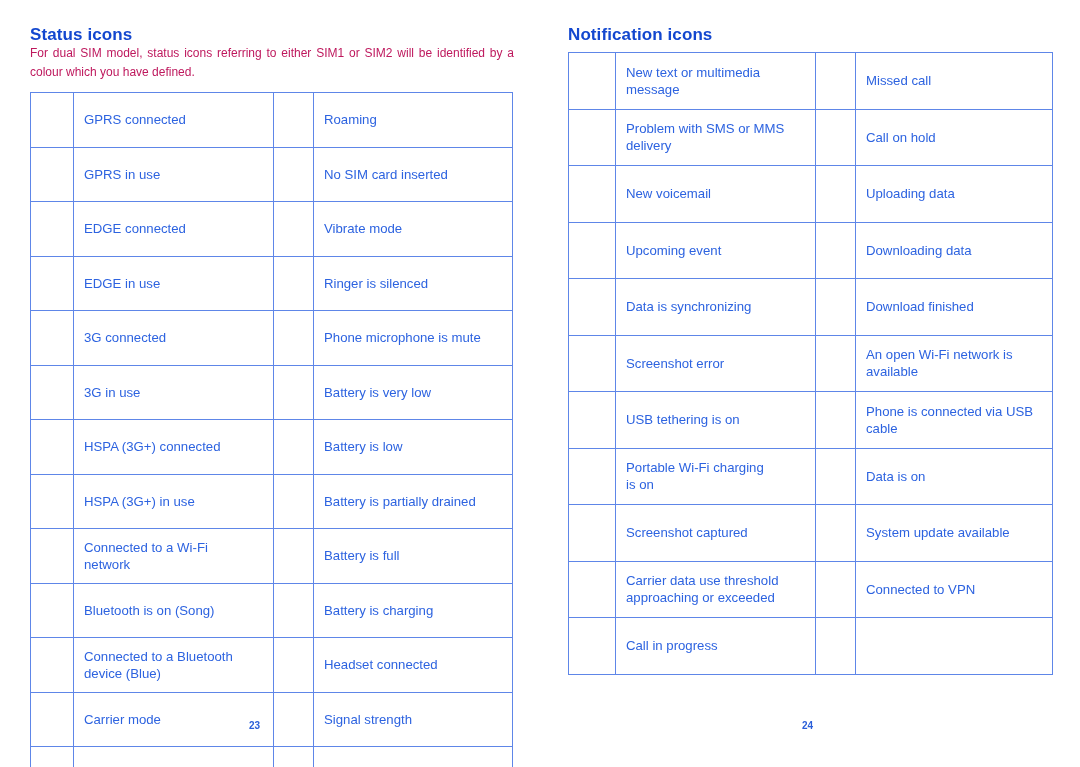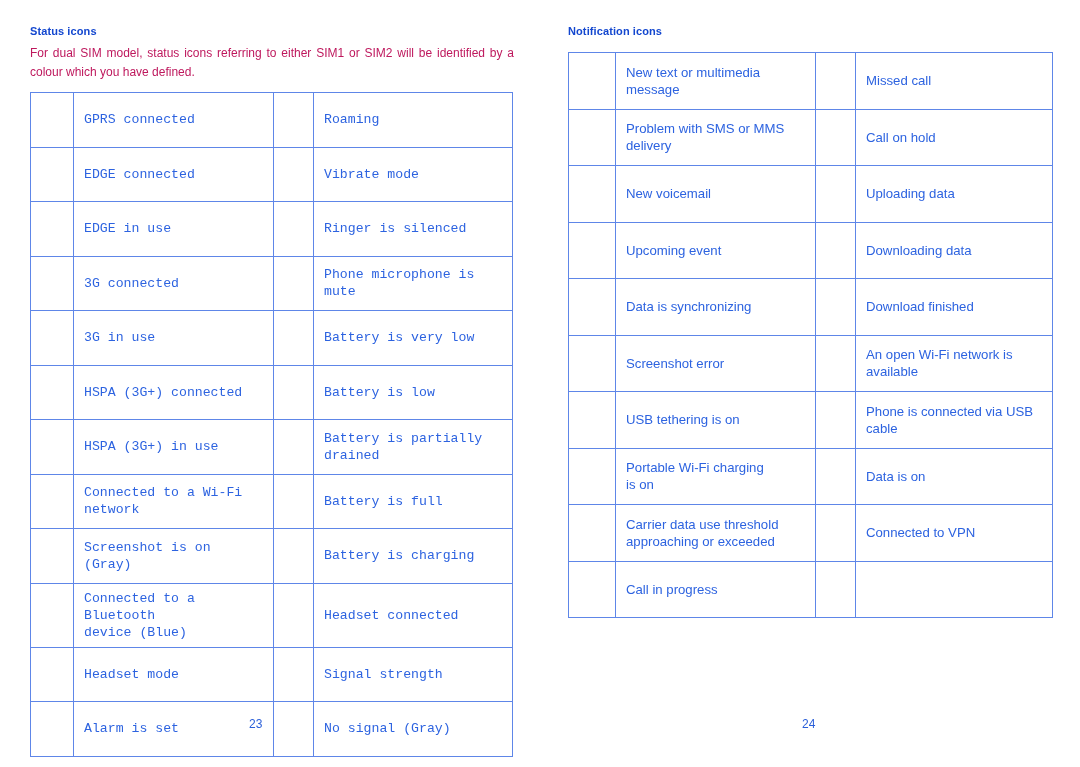--- a/index.html
+++ b/index.html
@@ -28,21 +28,21 @@
   .col {
     position: absolute;
     top: 0;
     height: 767px;
   }
   .col-left  { left: 0px;   width: 540px; }
   .col-right { left: 540px; width: 540px; }
 
   .section-head {
     position: absolute;
-    font-size: 11px;
+    font-size: 17px;
     font-weight: bold;
     color: #1347cf;
     letter-spacing: 0.1px;
     white-space: nowrap;
   }
   .col-left  .section-head { left: 30px; top: 25px; }
   .col-right .section-head { left: 28px; top: 25px; }
 
   .intro {
     position: absolute;
@@ -81,43 +81,43 @@
   
   #status-table {
     left: 30px;
     top: 92px;
     width: 482px;
   }
   #status-table col.c-ico1 { width: 43px; }
   #status-table col.c-txt1 { width: 200px; }
   #status-table col.c-ico2 { width: 40px; }
   #status-table col.c-txt2 { width: 199px; }
-  #status-table td { height: 41.5px; font-family: Liberation Mono, monospace; }
+  #status-table td { height: 41.5px; }
 
   
   #notif-table {
     left: 28px;
     top: 52px;
     width: 484px;
   }
   #notif-table col.c-ico1 { width: 47px; }
   #notif-table col.c-txt1 { width: 200px; }
   #notif-table col.c-ico2 { width: 40px; }
   #notif-table col.c-txt2 { width: 197px; }
   #notif-table td { height: 43.5px; }
 
   .cell-lines {
     display: block;
   }
   .cell-lines .ln { display: block; }
 
   .page-number {
     position: absolute;
-    font-size: 12px;
-    font-weight: normal;
+    font-size: 10px;
+    font-weight: bold;
     color: #2a5fd9;
     bottom: 36px;
   }
   .col-left  .page-number { left: 249px; }
   .col-right .page-number { left: 262px; }
 </style>
 </head>
 <body>
 
 <div class="page">
@@ -147,20 +147,34 @@
             <td class="txt">
               <span class="cell-lines">
                 <span class="ln">Roaming</span>
               </span>
             </td>
           </tr>
           <tr>
             <td class="ico"></td>
             <td class="txt">
               <span class="cell-lines">
+                <span class="ln">GPRS in use</span>
+              </span>
+            </td>
+            <td class="ico"></td>
+            <td class="txt">
+              <span class="cell-lines">
+                <span class="ln">No SIM card inserted</span>
+              </span>
+            </td>
+          </tr>
+          <tr>
+            <td class="ico"></td>
+            <td class="txt">
+              <span class="cell-lines">
                 <span class="ln">EDGE connected</span>
               </span>
             </td>
             <td class="ico"></td>
             <td class="txt">
               <span class="cell-lines">
                 <span class="ln">Vibrate mode</span>
               </span>
             </td>
           </tr>
@@ -246,21 +260,21 @@
             <td class="txt">
               <span class="cell-lines">
                 <span class="ln">Battery is full</span>
               </span>
             </td>
           </tr>
           <tr>
             <td class="ico"></td>
             <td class="txt">
               <span class="cell-lines">
-                <span class="ln">Screenshot is on (Gray)</span>
+                <span class="ln">Bluetooth is on (Song)</span>
               </span>
             </td>
             <td class="ico"></td>
             <td class="txt">
               <span class="cell-lines">
                 <span class="ln">Battery is charging</span>
               </span>
             </td>
           </tr>
           <tr>
@@ -275,21 +289,21 @@
             <td class="txt">
               <span class="cell-lines">
                 <span class="ln">Headset connected</span>
               </span>
             </td>
           </tr>
           <tr>
             <td class="ico"></td>
             <td class="txt">
               <span class="cell-lines">
-                <span class="ln">Headset mode</span>
+                <span class="ln">Carrier mode</span>
               </span>
             </td>
             <td class="ico"></td>
             <td class="txt">
               <span class="cell-lines">
                 <span class="ln">Signal strength</span>
               </span>
             </td>
           </tr>
           <tr>
@@ -438,20 +452,34 @@
             <td class="txt">
               <span class="cell-lines">
                 <span class="ln">Data is on</span>
               </span>
             </td>
           </tr>
           <tr>
             <td class="ico"></td>
             <td class="txt">
               <span class="cell-lines">
+                <span class="ln">Screenshot captured</span>
+              </span>
+            </td>
+            <td class="ico"></td>
+            <td class="txt">
+              <span class="cell-lines">
+                <span class="ln">System update available</span>
+              </span>
+            </td>
+          </tr>
+          <tr>
+            <td class="ico"></td>
+            <td class="txt">
+              <span class="cell-lines">
                 <span class="ln">Carrier data use threshold</span>
                 <span class="ln">approaching or exceeded</span>
               </span>
             </td>
             <td class="ico"></td>
             <td class="txt">
               <span class="cell-lines">
                 <span class="ln">Connected to VPN</span>
               </span>
             </td>

